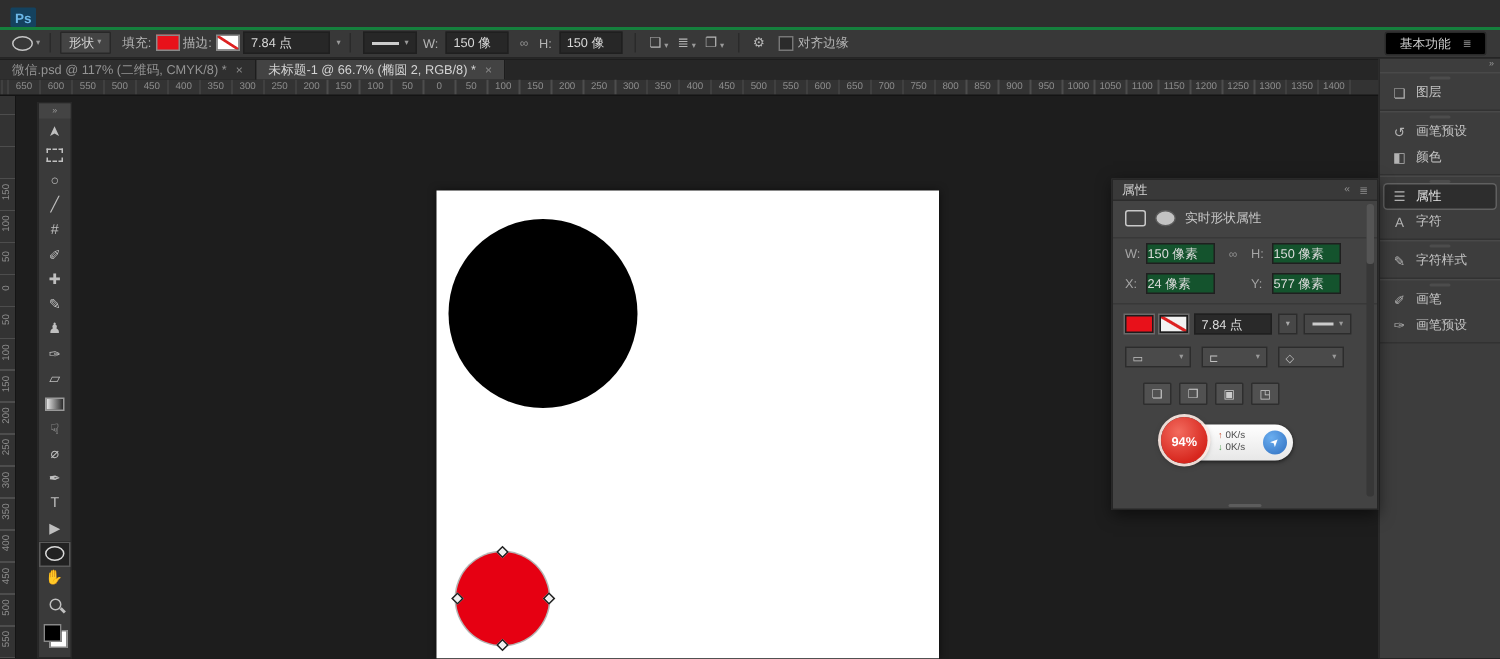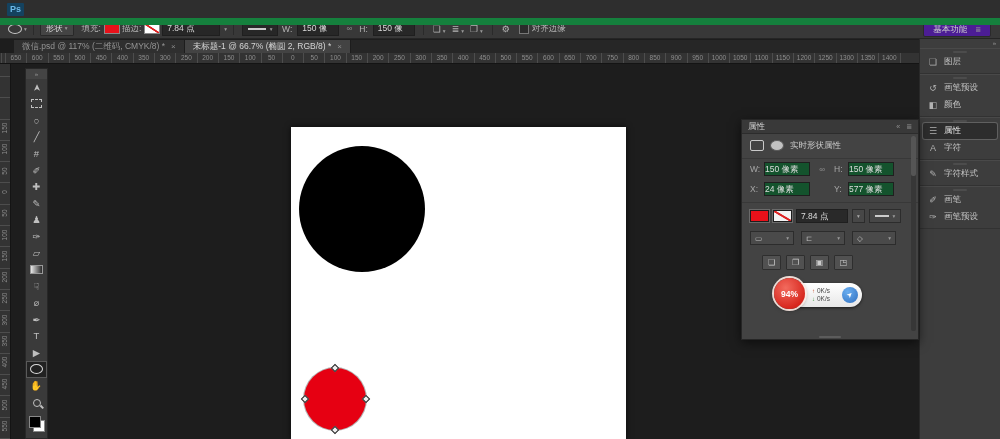--- a/index.html
+++ b/index.html
@@ -1,44 +1,44 @@
 <!DOCTYPE html>
 <html><head>
 <meta charset="utf-8">
 <style>
   html,body{margin:0;padding:0}
   body{width:1000px;height:439px;position:relative;overflow:hidden;background:#1d1d1d;
        font-family:"Liberation Sans","DejaVu Sans",sans-serif;-webkit-font-smoothing:antialiased;cursor:default}
   
-  .menubar{position:absolute;top:0;left:0;right:0;height:18px;background:#2e2e2e;border-bottom:7px solid #15803d;
-           display:flex;align-items:center;z-index:40}
+  .menubar{position:absolute;top:0;left:0;right:0;height:18px;background:#2e2e2e;border-bottom:2px solid #15803d;
+           display:flex;align-items:flex-end;z-index:40}
   .ps-logo{width:17px;height:13px;background:#14425f;color:#6cb8e8;font-size:9px;font-weight:bold;
            display:flex;align-items:center;justify-content:center;margin:0 10px 0 7px;border-radius:1px}
   .menu-item{font-size:9px;color:#c9c9c9;padding:0 9px;line-height:18px}
   
   .optionsbar{position:absolute;top:19px;left:0;right:0;height:20px;background:#383838;border-bottom:1px solid #252525;
               display:flex;align-items:center;font-size:8.5px;color:#b5b5b5;z-index:39;padding-left:8px;box-sizing:border-box}
   .tp-oval{width:12px;height:8px;border:1px solid #c5c5c5;border-radius:50%}
   .caret{font-size:5.5px;color:#9a9a9a;margin-left:2px}
   .sep{width:1px;height:13px;background:#2a2a2a;margin:0 6px}
   .oselect{background:#444;border:1px solid #282828;height:13px;line-height:13px;padding:0 5px;color:#d2d2d2;
            display:flex;align-items:center;margin-right:6px;border-radius:1px}
   .olabel{margin:0 3px 0 2px}
   .swatch{width:16px;height:11px;border:1px solid #8a8a8a;box-sizing:border-box}
   .swatch.stroke{background:linear-gradient(to top right,#fff 42%,#d22 46%,#d22 54%,#fff 58%)}
   .obox{background:#272727;border:1px solid #1f1f1f;color:#d8d8d8;height:13px;line-height:13px;padding:0 4px;margin:0 2px}
   .stroke-style{width:34px;height:13px;background:#272727;border:1px solid #1f1f1f;display:flex;align-items:center;
                 justify-content:center;gap:2px;margin:0 2px}
   .stroke-line{width:18px;height:2px;background:#ccc}
   .iconbtn{color:#b5b5b5;font-size:9px;padding:0 3px;display:flex;align-items:flex-end}
   .checkbox{width:8px;height:8px;border:1px solid #777;background:#2b2b2b;margin:0 3px 0 6px}
-  .ws-btn{position:absolute;right:9px;top:2px;height:14px;background:#4c1d95;border:1px solid #2a2a2a;color:#cfcfcf;
+  .ws-btn{position:absolute;right:9px;top:2px;height:14px;background:#000000;border:1px solid #2a2a2a;color:#cfcfcf;
           font-size:8.5px;padding:0 9px;line-height:13px;border-radius:2px;display:flex;align-items:center;gap:8px}
   
-  .tabbar{position:absolute;top:40px;left:14px;width:920px;height:13px;background:#262626;display:flex;z-index:20}
+  .tabbar{position:absolute;top:40px;left:0;width:920px;height:13px;background:#262626;display:flex;z-index:20}
   .tab{display:flex;align-items:center;background:#2f2f2f;color:#949494;font-size:8.5px;padding:0 8px;
        border-right:1px solid #1d1d1d;gap:6px;white-space:nowrap}
   .tab.active{background:#434343;color:#d4d4d4}
   .tab-close{font-size:8px;color:#8a8a8a}
   
   .hruler{position:absolute;top:53px;left:0;width:920px;height:10px;background:#333;border-bottom:1px solid #141414;z-index:18;
           background-image:repeating-linear-gradient(90deg,#4d4d4d 0 1px,transparent 1px 21.3px);background-position:5px 0}
   .rn{position:absolute;top:1px;transform:translateX(-50%);font-size:6.5px;color:#8d8d8d;line-height:8px}
   .vruler{position:absolute;top:64px;left:0;width:10px;height:375px;background:#333;border-right:1px solid #141414;z-index:18;
           background-image:repeating-linear-gradient(0deg,#4d4d4d 0 1px,transparent 1px 21.3px)}

